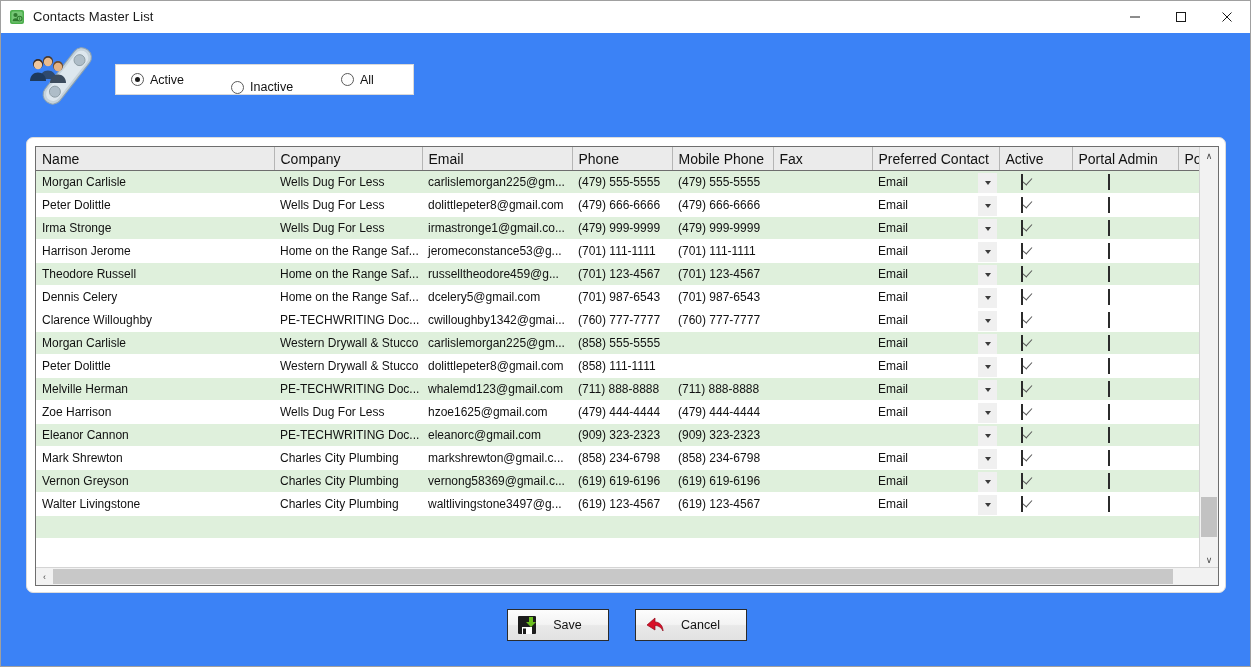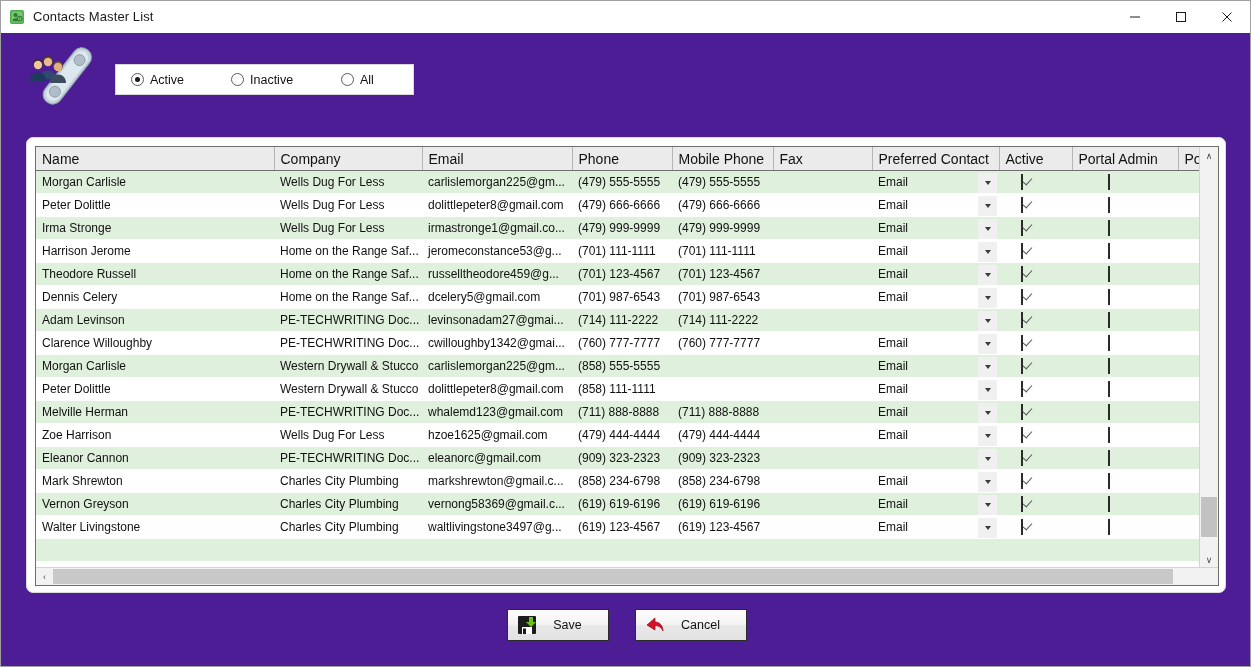--- a/index.html
+++ b/index.html
@@ -15,21 +15,21 @@
     color: #000000;
     overflow: hidden;
   }
 
   .window {
     position: relative;
     width: 1251px;
     height: 667px;
     box-sizing: border-box;
     border: 1px solid #a0a0a0;
-    background: #4c1d95;
+    background: #3b82f6;
   }
 
   
   .titlebar {
     position: relative;
     height: 31px;
     display: flex;
     align-items: center;
     background: #ffffff;
     border-bottom: 1px solid #ffffff;
@@ -87,21 +87,21 @@
     display: flex;
     align-items: center;
   }
   .radio-item {
     display: flex;
     align-items: center;
     height: 100%;
     cursor: default;
   }
   .radio-item.r1 { margin-left: 15px; width: 100px; }
-  .radio-item.r2 { margin-left: 0px; width: 110px; }
+  .radio-item.r2 { margin-left: 0px; width: 110px; align-items: flex-end; }
   .radio-item.r3 { margin-left: 0px; width: 60px; }
   .radio-circle {
     width: 13px;
     height: 13px;
     border-radius: 50%;
     border: 1px solid #5a5a5a;
     background: #fdfdfd;
     box-sizing: border-box;
     position: relative;
     flex: none;
@@ -505,36 +505,20 @@
               <td>(701) 987-6543</td>
               <td>(701) 987-6543</td>
               <td></td>
               <td class="cell-pref">Email<span class="dd-btn">
                   <span class="dd-arrow"></span>
                 </span></td>
               <td class="cell-chk"><span class="chk on"></span></td>
               <td class="cell-chk"><span class="chk pa"></span></td>
               <td></td>
             </tr>
-            <tr class="alt">
-              <td>Adam Levinson</td>
-              <td>PE-TECHWRITING Doc...</td>
-              <td>levinsonadam27@gmai...</td>
-              <td>(714) 111-2222</td>
-              <td>(714) 111-2222</td>
-              <td></td>
-              <td class="cell-pref">
-                <span class="dd-btn">
-                  <span class="dd-arrow"></span>
-                </span>
-              </td>
-              <td class="cell-chk"><span class="chk on"></span></td>
-              <td class="cell-chk"><span class="chk pa"></span></td>
-              <td></td>
-            </tr>
             <tr class="norm">
               <td>Clarence Willoughby</td>
               <td>PE-TECHWRITING Doc...</td>
               <td>cwilloughby1342@gmai...</td>
               <td>(760) 777-7777</td>
               <td>(760) 777-7777</td>
               <td></td>
               <td class="cell-pref">Email<span class="dd-btn">
                   <span class="dd-arrow"></span>
                 </span></td>

